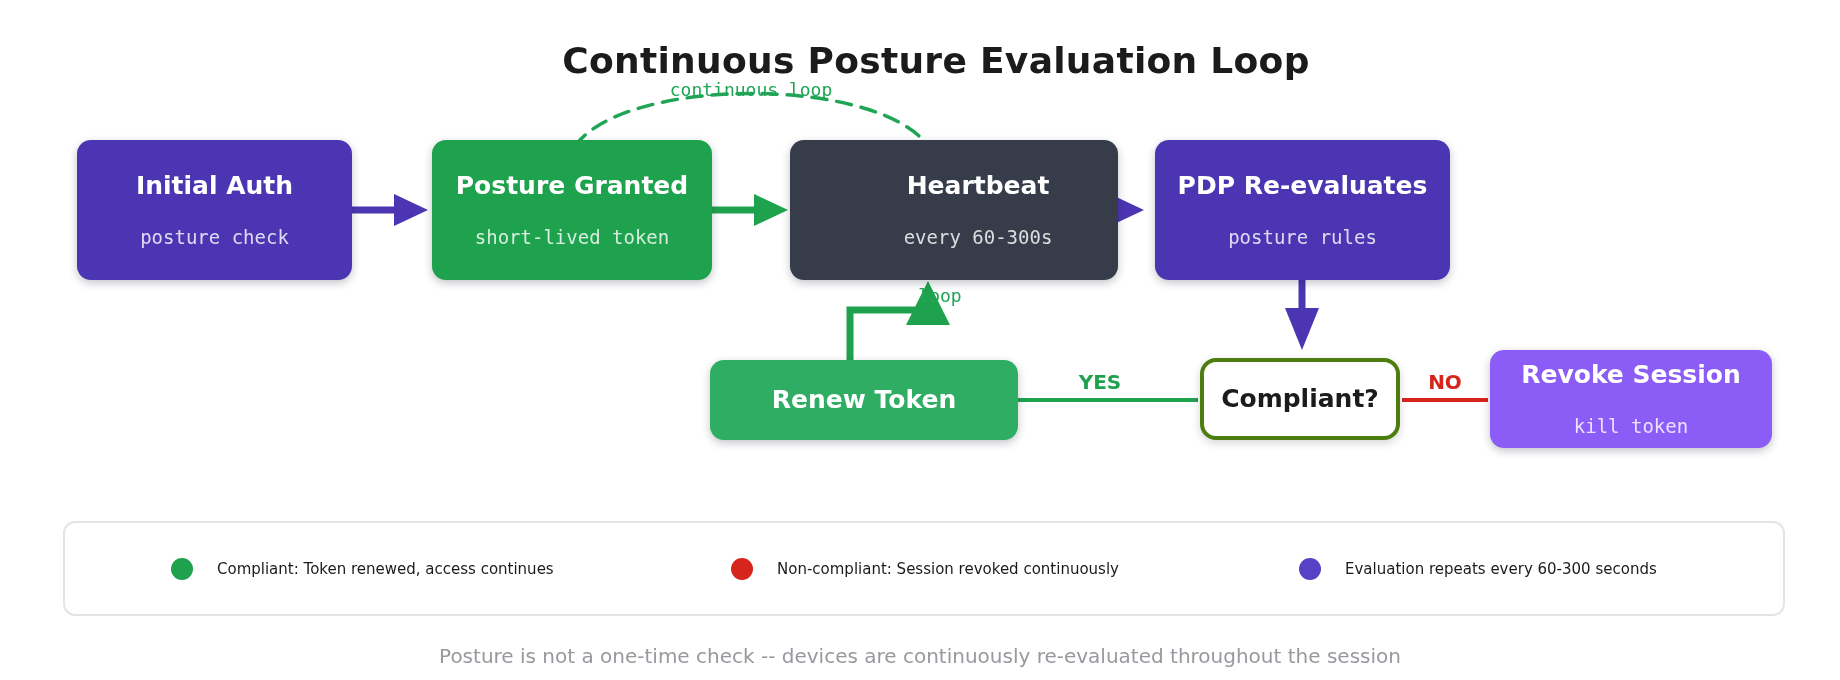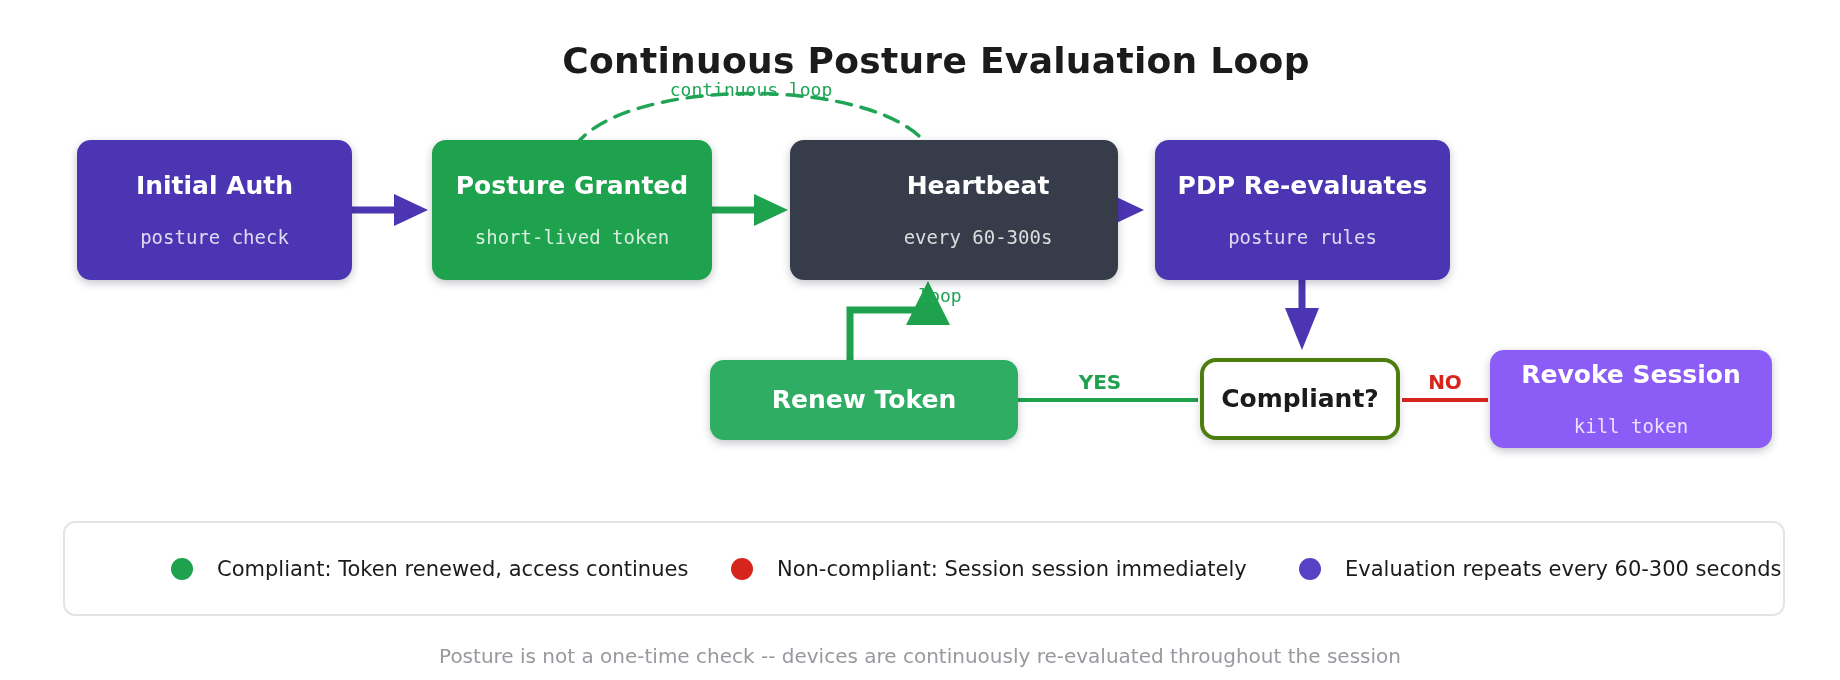--- a/index.html
+++ b/index.html
@@ -33,21 +33,21 @@
     box-shadow:0 3px 8px rgba(15,23,42,.18);
   }
   .n-compliant .node-title{font-size:25px;color:#1b1b1b;}
 
   .legend{
     position:absolute;left:63px;top:521px;width:1722px;height:95px;box-sizing:border-box;
     background:#ffffff;border:2px solid #E4E4E7;border-radius:12px;
   }
   .legend-item{
     position:absolute;top:50%;transform:translateY(-50%);
-    display:flex;align-items:center;gap:24px;font-size:21px;color:#1b1b1b;white-space:nowrap;
+    display:flex;align-items:center;gap:24px;font-size:15px;color:#1b1b1b;white-space:nowrap;
   }
   .li-1{left:106px;} .li-2{left:666px;} .li-3{left:1234px;}
   .dot{width:22px;height:22px;border-radius:50%;flex:0 0 auto;}
   .dot-green{background:#1FA24E;} .dot-red{background:#D7251D;} .dot-purple{background:#5841C4;}
 
   .footer-note{
     position:absolute;left:0;top:644px;width:100%;text-align:center;
     font-size:20px;color:#97999E;
   }
 
@@ -122,21 +122,21 @@
     <div class="node-sub">kill token</div>
   </div>
 
   <div class="legend">
     <div class="legend-item li-1">
       <span class="dot dot-green"></span>
       <span>Compliant: Token renewed, access continues</span>
     </div>
     <div class="legend-item li-2">
       <span class="dot dot-red"></span>
-      <span>Non-compliant: Session session immediately</span>
+      <span>Non-compliant: Session revoked continuously</span>
     </div>
     <div class="legend-item li-3">
       <span class="dot dot-purple"></span>
       <span>Evaluation repeats every 60-300 seconds</span>
     </div>
   </div>
 
   <div class="footer-note">Posture is not a one-time check -- devices are continuously re-evaluated throughout the session</div>
 
 </div>

